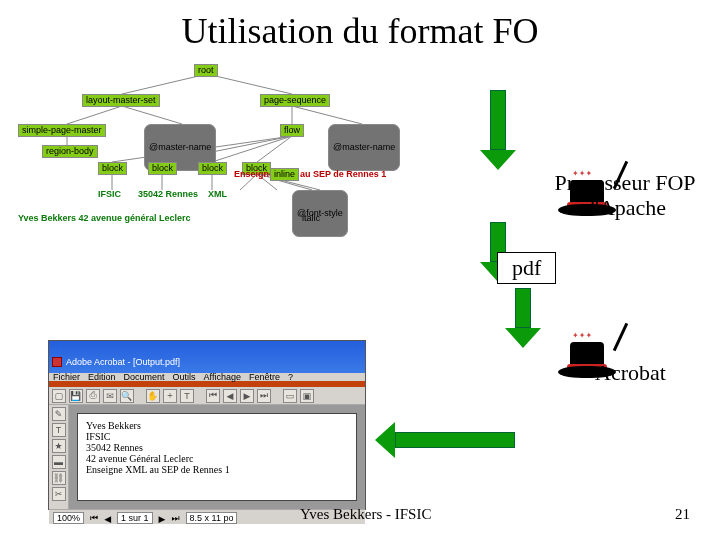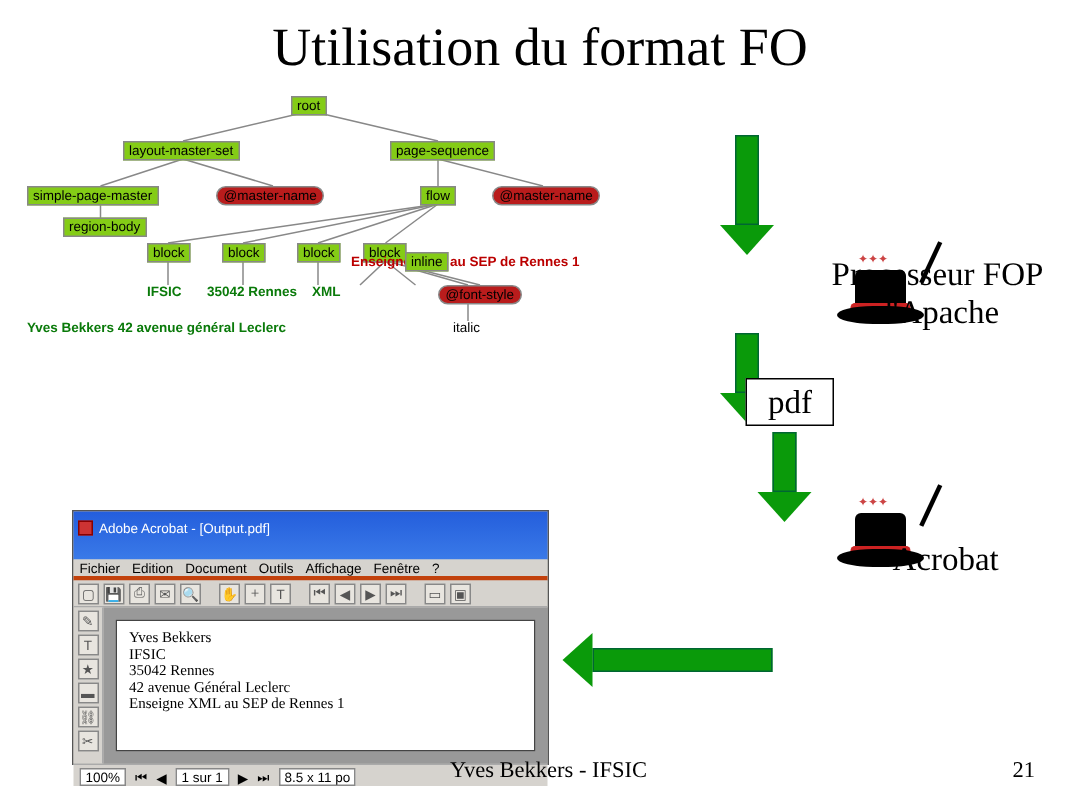--- a/index.html
+++ b/index.html
@@ -2,44 +2,44 @@
 <html><head>
 <meta charset="utf-8">
 <style>
   *{box-sizing:border-box;margin:0;padding:0}
   body{width:720px;height:540px;font-family:"Times New Roman",serif;background:#fff;position:relative;overflow:hidden}
   .title{font-size:36px;text-align:center;margin-top:10px}
   
   .tree-area{position:absolute;left:12px;top:62px;width:430px;height:170px;font-family:Arial,Helvetica,sans-serif;font-size:9px}
   .tree-area svg{position:absolute;left:0;top:0}
   .node{position:absolute;border:1px solid #888;background:#84cc16;padding:1px 3px;white-space:nowrap;line-height:1}
-  .attr{position:absolute;border:1px solid #888;border-radius:7px;background:#b91c1c;padding:1px 4px;white-space:nowrap;line-height:1}
+  .attr{position:absolute;border:1px solid #888;border-radius:7px;background:#737373;padding:18px 4px;white-space:nowrap;line-height:1}
   .txt{position:absolute;color:#0a7a0a;font-weight:bold;white-space:nowrap;line-height:1}
   
   .wiz{position:absolute;width:58px;height:48px}
   .wiz .brim{position:absolute;left:0;bottom:0;width:58px;height:12px;background:#000;border-radius:50%/60%}
   .wiz .band{position:absolute;left:9px;bottom:7px;width:40px;height:7px;background:#c22;border-radius:3px}
   .wiz .cyl{position:absolute;left:12px;bottom:12px;width:34px;height:24px;background:#000;border-radius:4px 4px 0 0}
   .wiz .wand{position:absolute;right:-6px;top:-8px;width:3px;height:30px;background:#000;transform:rotate(25deg)}
   .wiz .spark{position:absolute;left:14px;top:-6px;width:30px;height:10px}
   .wiz .spark::before{content:"✦ ✦ ✦";color:#c44;font-size:8px;letter-spacing:-1px}
   
   .arrow{position:absolute;background:#0a9a0a}
   .arrow-head-down{position:absolute;width:0;height:0;border-left:18px solid transparent;border-right:18px solid transparent;border-top:20px solid #0a9a0a}
   .arrow-head-left{position:absolute;width:0;height:0;border-top:18px solid transparent;border-bottom:18px solid transparent;border-right:20px solid #0a9a0a}
   .arrow-body-down{width:16px;border:1px solid #063}
   .arrow-body-left{height:16px;border:1px solid #063}
   
   .proc-label{position:absolute;font-size:22px;text-align:center;line-height:1.15}
   .pdf-box{position:absolute;border:1px solid #000;background:#fff;font-size:22px;padding:2px 14px}
   
   .acro{position:absolute;left:48px;top:340px;width:318px;height:170px;font-family:Arial,Helvetica,sans-serif;font-size:10px;border:1px solid #555;background:#d6d3ce}
-  .acro .titlebar{height:15px;background:linear-gradient(#245edc,#3a7ae8);color:#fff;display:flex;align-items:flex-end;padding:16px 3px;font-size:9px}
+  .acro .titlebar{height:15px;background:linear-gradient(#245edc,#3a7ae8);color:#fff;display:flex;align-items:flex-start;padding:16px 3px;font-size:9px}
   .acro .titlebar .aicon{width:10px;height:10px;background:#c33;margin-right:4px;border:1px solid #800}
-  .acro .menubar{height:14px;background:#d6d3ce;display:flex;gap:8px;align-items:center;padding:0 4px;font-size:9px;border-bottom:3px solid #c2410c}
+  .acro .menubar{height:14px;background:#d6d3ce;display:flex;gap:8px;align-items:center;padding:0 4px;font-size:9px;border-bottom:6px solid #c2410c}
   .acro .toolbar{height:18px;background:#d6d3ce;display:flex;align-items:center;gap:3px;padding:0 3px;border-bottom:1px solid #aaa}
   .acro .tbtn{width:14px;height:14px;border:1px solid #888;background:#e8e5df;display:flex;align-items:center;justify-content:center;font-size:9px;color:#555;font-family:Arial}
   .acro .body{display:flex;height:104px}
   .acro .palette{width:20px;background:#d6d3ce;border-right:1px solid #aaa;display:flex;flex-direction:column;gap:2px;padding:2px;align-items:center}
   .acro .pbtn{width:14px;height:14px;border:1px solid #888;background:#e8e5df;font-size:9px;display:flex;align-items:center;justify-content:center;color:#555}
   .acro .page{flex:1;background:#999;padding:8px}
   .acro .doc{background:#fff;height:100%;padding:6px 8px;font-family:"Times New Roman",serif;font-size:10px;border:1px solid #444}
   .acro .status{height:15px;background:#d6d3ce;display:flex;align-items:flex-end;gap:6px;padding:0 4px;font-size:9px;border-top:1px solid #aaa}
   .acro .sbox{border:1px solid #888;background:#fff;padding:0 3px}
   

